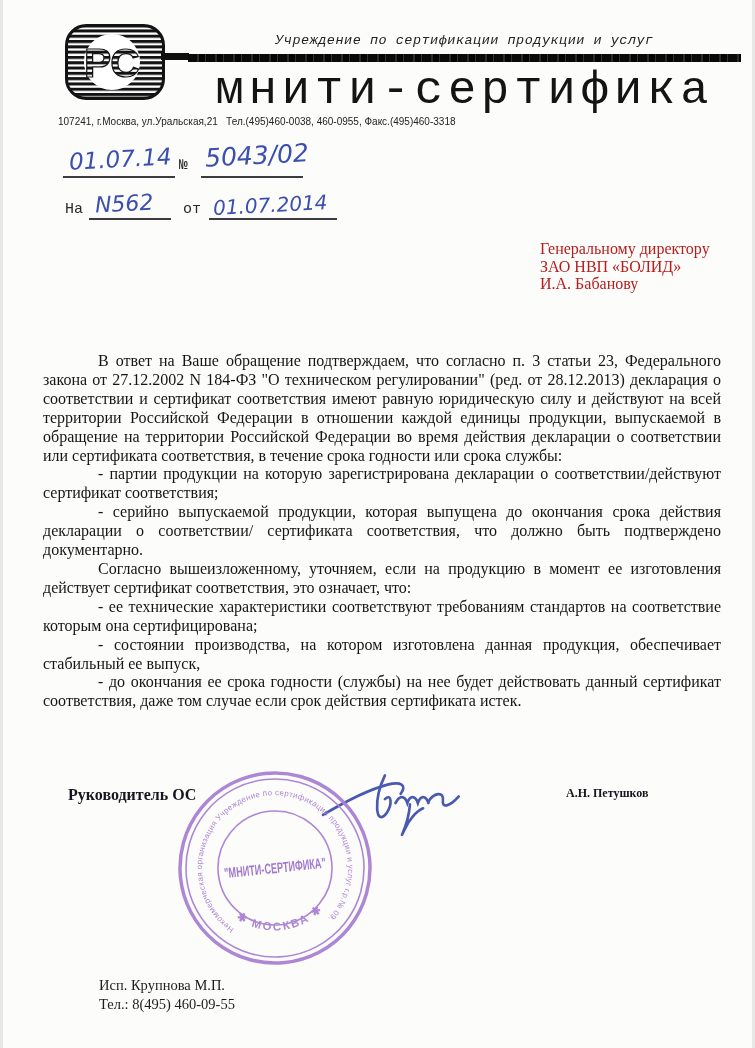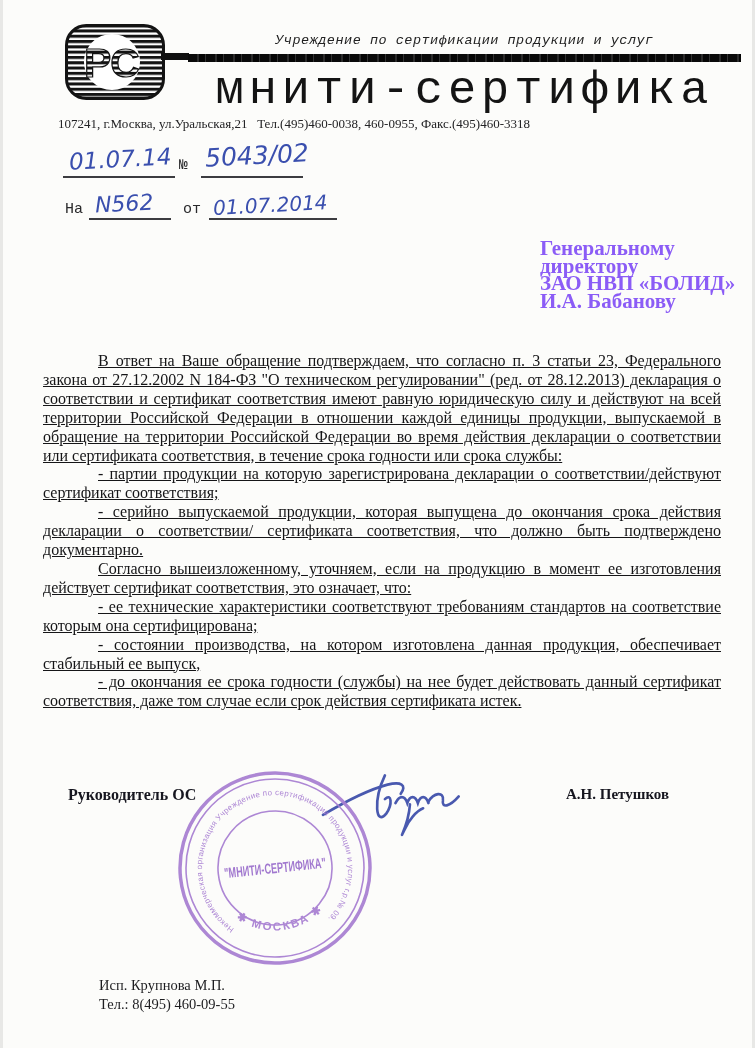--- a/index.html
+++ b/index.html
@@ -20,21 +20,21 @@
     position:absolute;left:185px;top:54px;width:553px;height:8px;
     background:repeating-linear-gradient(90deg,#0a0a0a 0 9px,#2b2b2b 9px 11px,#050505 11px 17px,#333 17px 18px);
   }
   .org-title{
     position:absolute;left:185px;top:66px;width:553px;text-align:center;
     font-family:"Liberation Mono",monospace;font-size:47px;line-height:1.05;
     letter-spacing:5px;color:#141414;white-space:nowrap;
   }
   .address{
     position:absolute;left:55px;top:116px;
-    font-family:Liberation Serif, serif;font-size:13px;color:#232325;white-space:pre;
+    font-family:Liberation Sans, sans-serif;font-size:10px;color:#232325;white-space:pre;
   }
   
   .hand{
     position:absolute;font-family:"DejaVu Sans",sans-serif;font-style:italic;
     color:#3a4fae;white-space:nowrap;transform:rotate(-3deg);
   }
   .uline{position:absolute;height:0;border-bottom:2px solid #3c3c40;}
   .mlabel{
     position:absolute;font-family:"Liberation Mono",monospace;
     font-size:15px;color:#2a2a2c;white-space:nowrap;
@@ -46,31 +46,31 @@
   .hand.h2{left:202px;top:141px;font-size:25px;}
   .mlabel.mna{left:62px;top:201px;}
   .uline.u3{left:86px;top:218px;width:82px;}
   .hand.h3{left:92px;top:191px;font-size:22px;}
   .mlabel.mot{left:180px;top:201px;}
   .uline.u4{left:206px;top:218px;width:128px;}
   .hand.h4{left:210px;top:193px;font-size:20px;}
   
   .recipient{
     position:absolute;left:537px;top:240px;width:200px;
-    font-weight:bold;font-size:21px;line-height:17.5px;color:#8b5cf6;
+    font-weight:normal;font-size:16px;line-height:17.5px;color:#b91c1c;
   }
   
   .body-text{
     position:absolute;left:40px;top:352px;width:678px;
     font-size:16px;line-height:18.9px;text-align:justify;color:#151517;
   }
-  .body-text p{margin:0;text-indent:55px;text-decoration:underline;}
+  .body-text p{margin:0;text-indent:55px;}
   
   .sig-position{position:absolute;left:65px;top:786px;font-weight:bold;font-size:16px;color:#16161f;white-space:nowrap;}
-  .sig-name{position:absolute;left:563px;top:786px;font-weight:bold;font-size:15px;color:#16161f;white-space:nowrap;}
+  .sig-name{position:absolute;left:563px;top:786px;font-weight:bold;font-size:12px;color:#16161f;white-space:nowrap;}
   .signature{position:absolute;left:316px;top:760px;width:145px;height:98px;}
   
   .stamp{position:absolute;left:172px;top:768px;width:200px;height:200px;transform:rotate(-6deg);opacity:.93;}
   
   .footer{position:absolute;left:48px;top:976px;font-size:14.5px;line-height:19px;color:#1d1d20;margin-left:48px;}
 </style>
 </head>
 <body>
 
 <div class="page">

